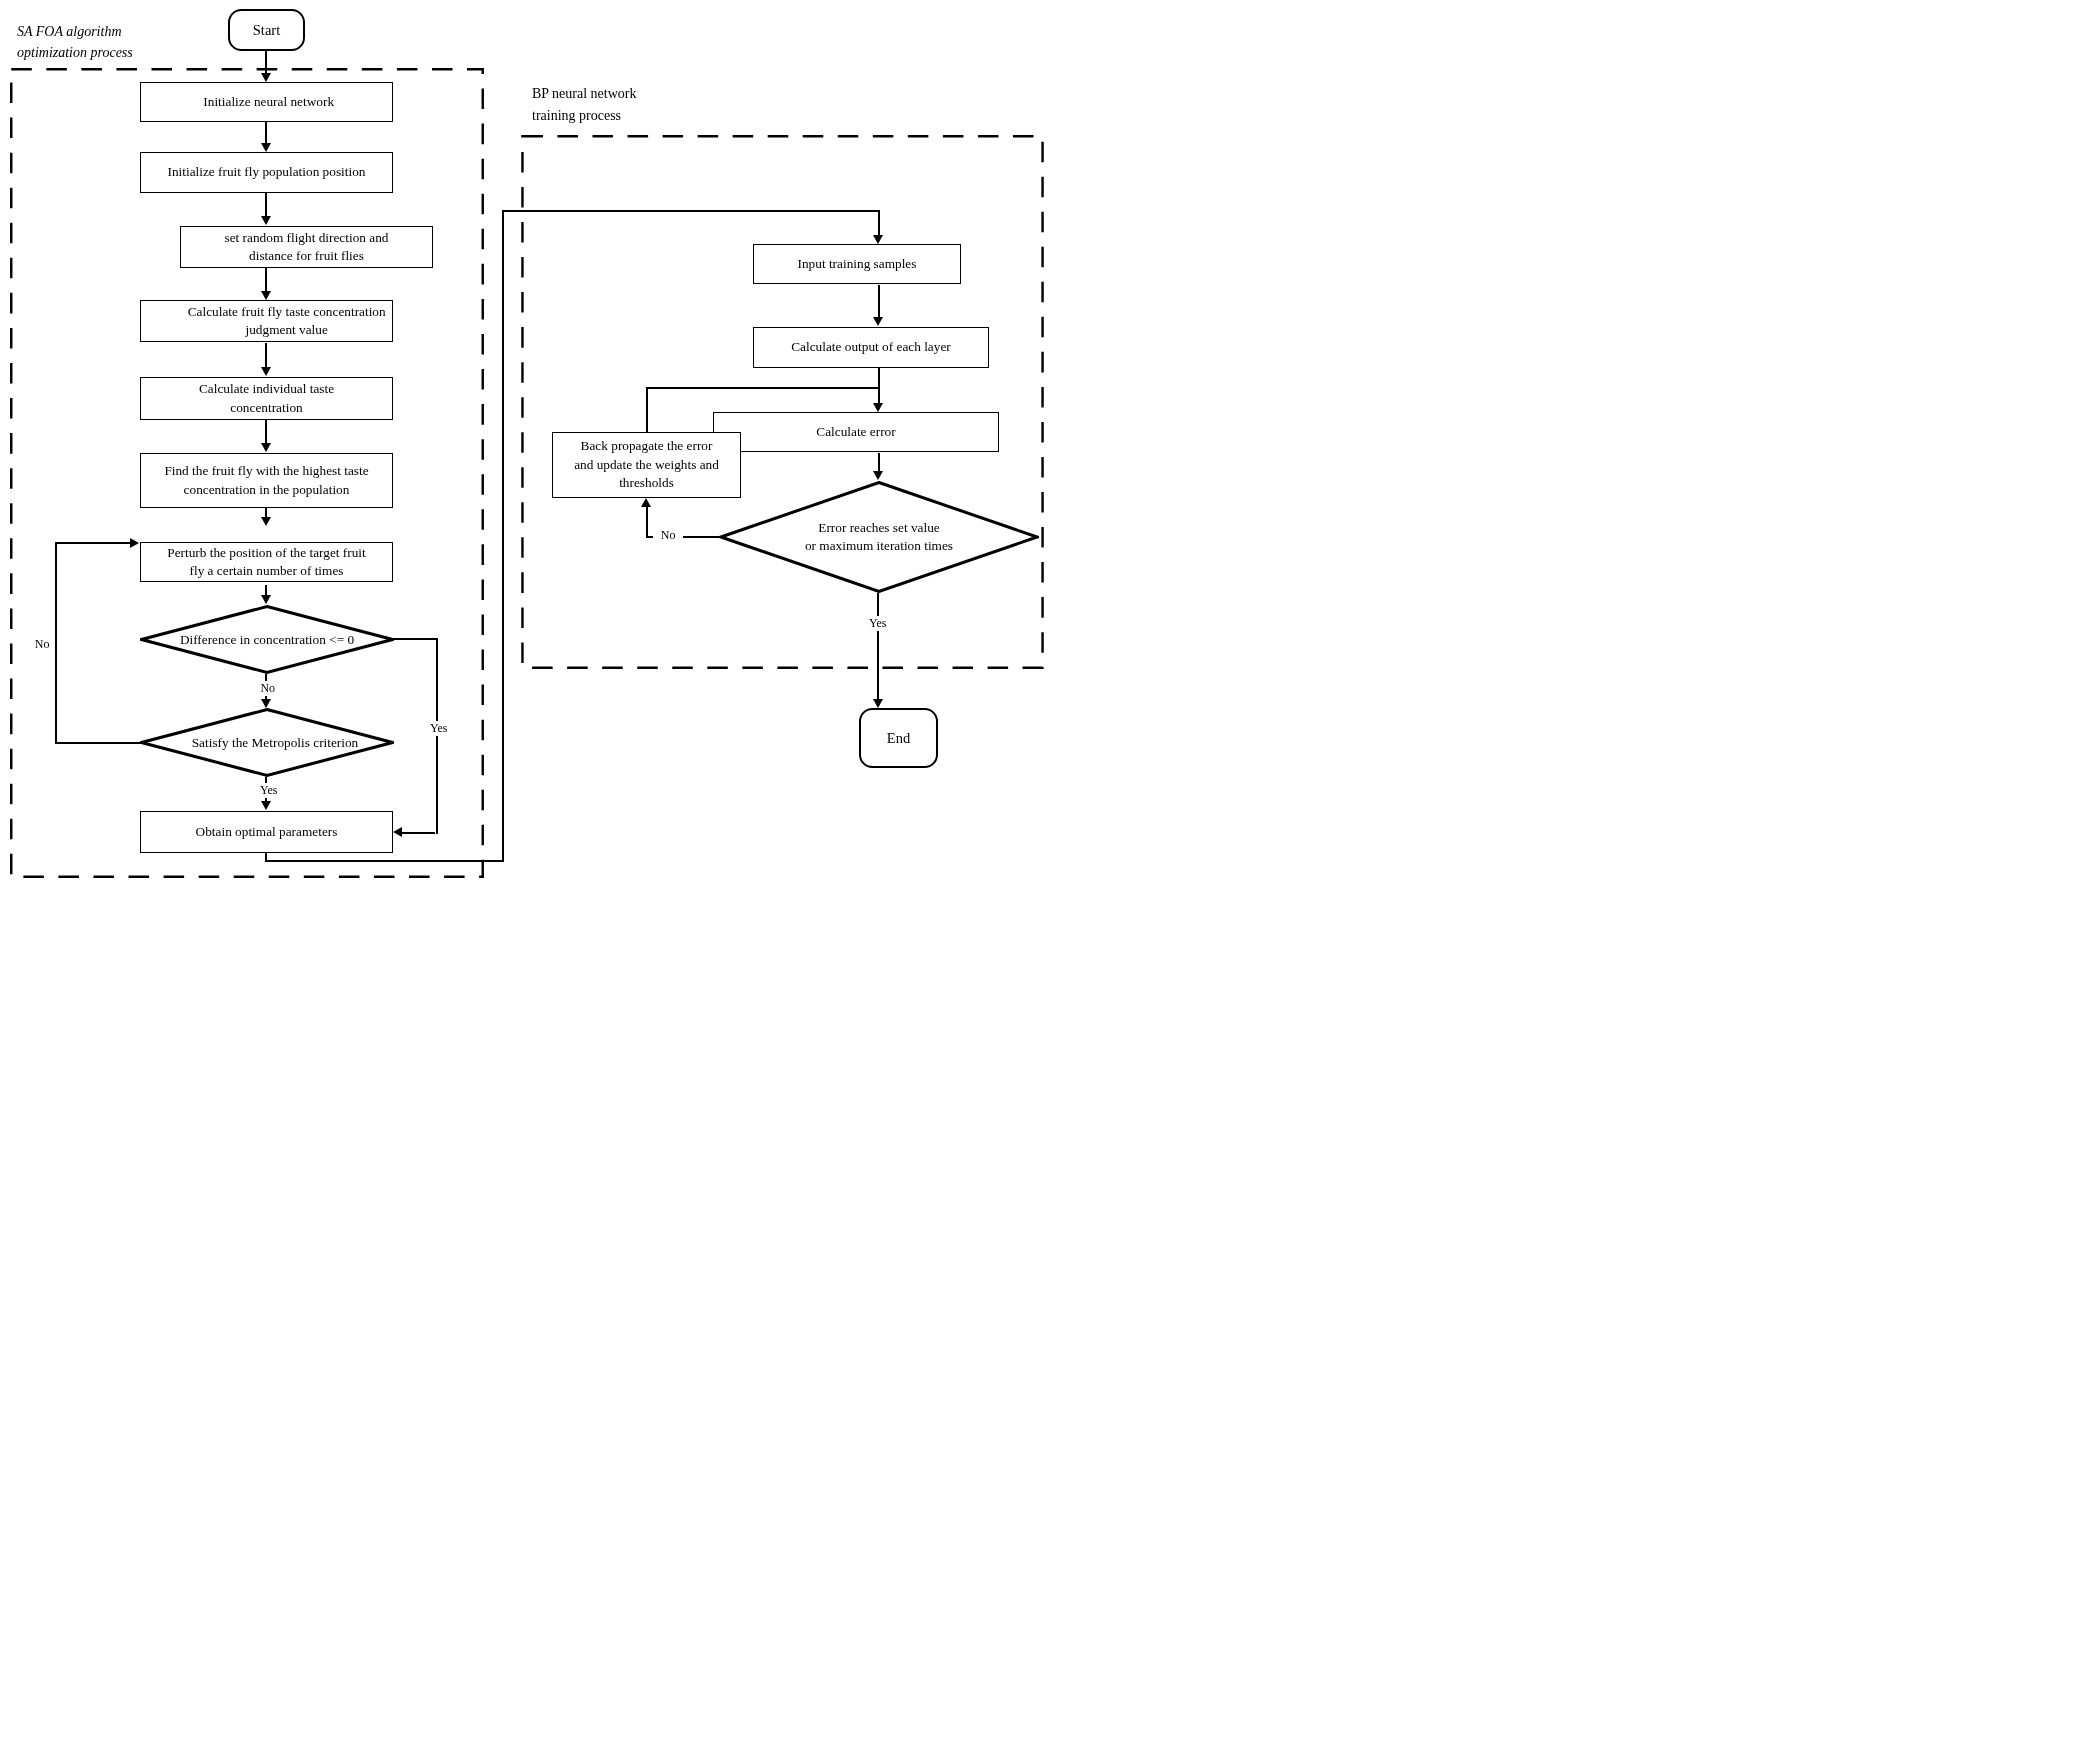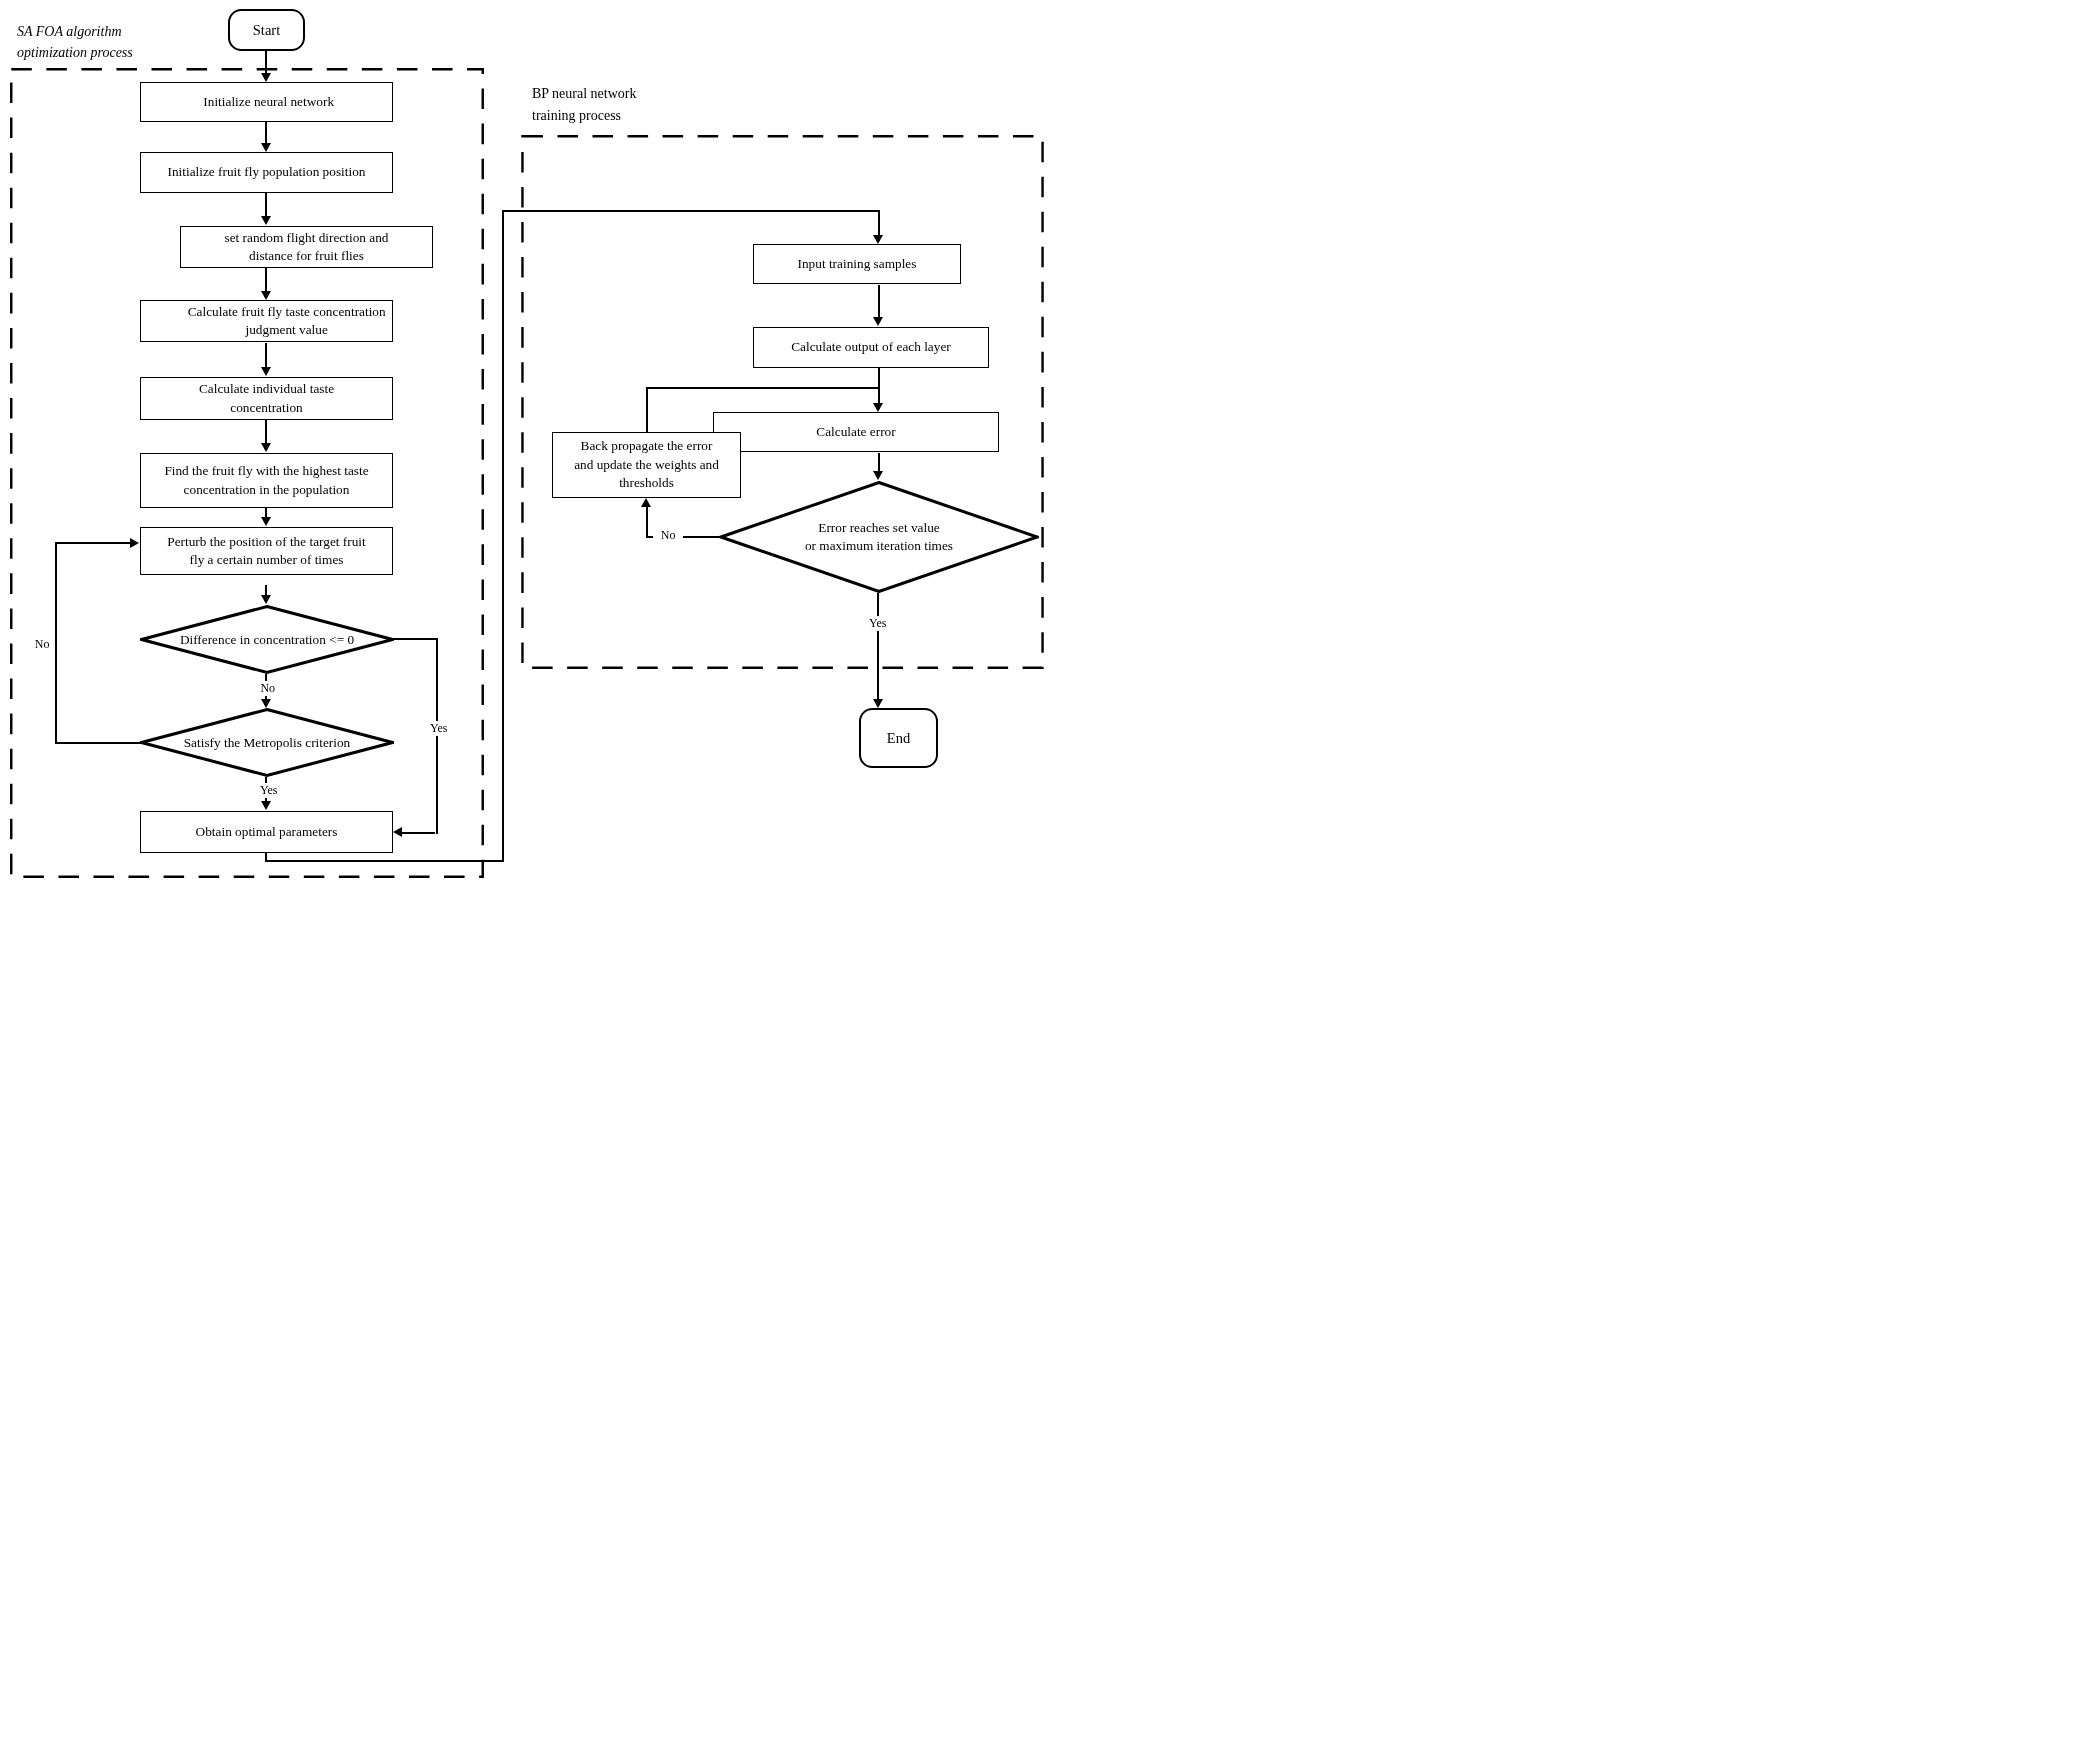--- a/index.html
+++ b/index.html
@@ -168,32 +168,32 @@
 
   <div class="box" style="left:140px; top:300px; width:253px; height:42px;padding-left:44px;">Calculate fruit fly taste concentration
 judgment value</div>
 
   <div class="box" style="left:140px; top:377px; width:253px; height:43px;">Calculate individual taste
 concentration</div>
 
   <div class="box" style="left:140px; top:453px; width:253px; height:55px;">Find the fruit fly with the highest taste
 concentration in the population</div>
 
-  <div class="box" style="left:140px; top:527px; width:253px; height:48px;">Perturb the position of the target fruit
+  <div class="box" style="left:140px; top:542px; width:253px; height:40px;">Perturb the position of the target fruit
 fly a certain number of times</div>
 
   <svg class="diamond-svg" style="left:140px; top:605px;" width="254" height="69" viewBox="0 0 420 114">
     <polygon points="210,2.5 417.5,57 210,111.5 2.5,57" fill="#fff" stroke="#000" stroke-width="5"></polygon>
   </svg>
   <div class="diamond-label" style="left:152px; top:605px; width:230px; height:69px;">Difference in concentration &lt;= 0</div>
 
   <svg class="diamond-svg" style="left:140px; top:708px;" width="254" height="69" viewBox="0 0 420 114">
     <polygon points="210,2.5 417.5,57 210,111.5 2.5,57" fill="#fff" stroke="#000" stroke-width="5"></polygon>
   </svg>
-  <div class="diamond-label" style="left:152px; top:708px; width:230px; height:69px;text-align:right;">Satisfy the Metropolis criterion</div>
+  <div class="diamond-label" style="left:160px; top:708px; width:230px; height:69px;text-align:right;">Satisfy the Metropolis criterion</div>
 
   <div class="box" style="left:140px; top:811px; width:253px; height:42px;">Obtain optimal parameters</div>
 
   <div class="box" style="left:753px; top:244px; width:208px; height:40px;">Input training samples</div>
 
   <div class="box" style="left:753px; top:327px; width:236px; height:41px;">Calculate output of each layer</div>
 
   <div class="box" style="left:713px; top:412px; width:286px; height:40px;">Calculate error</div>
 
   <div class="box" style="left:552px; top:432px; width:189px; height:66px;">Back propagate the error

